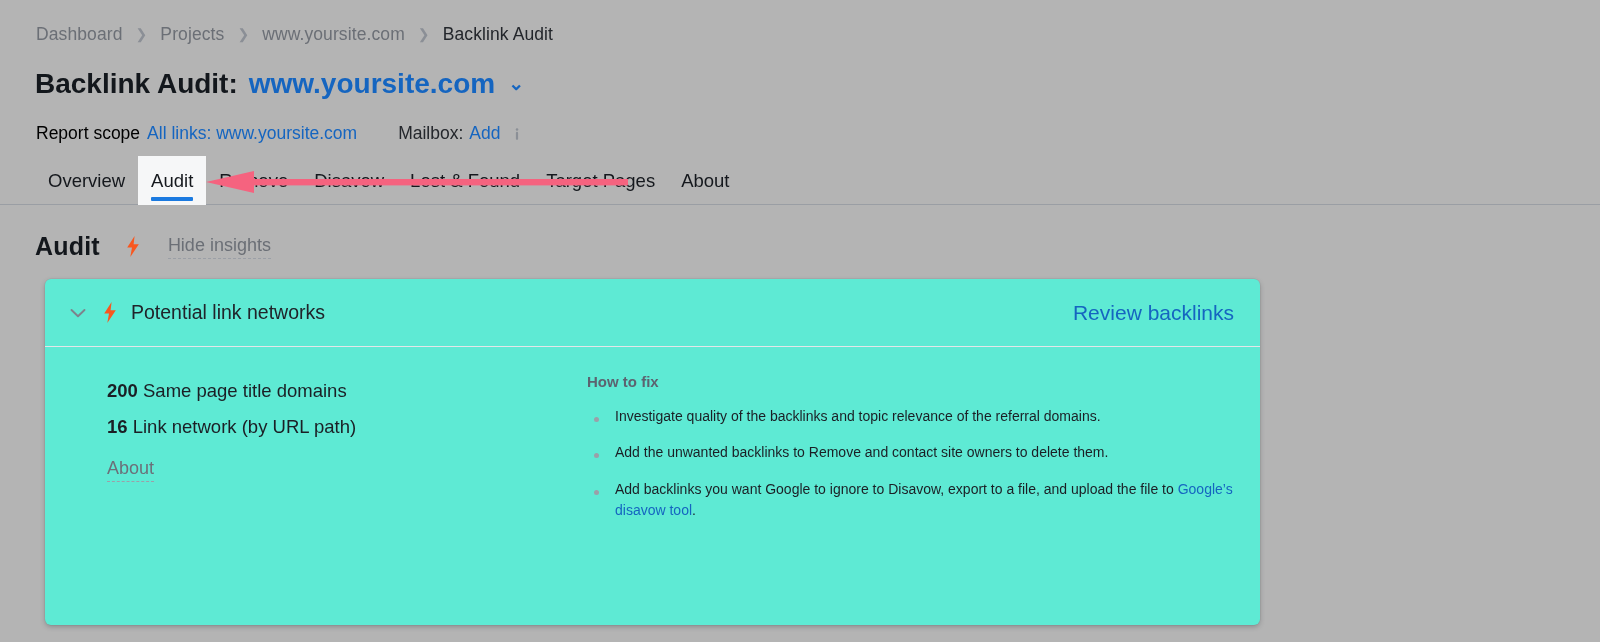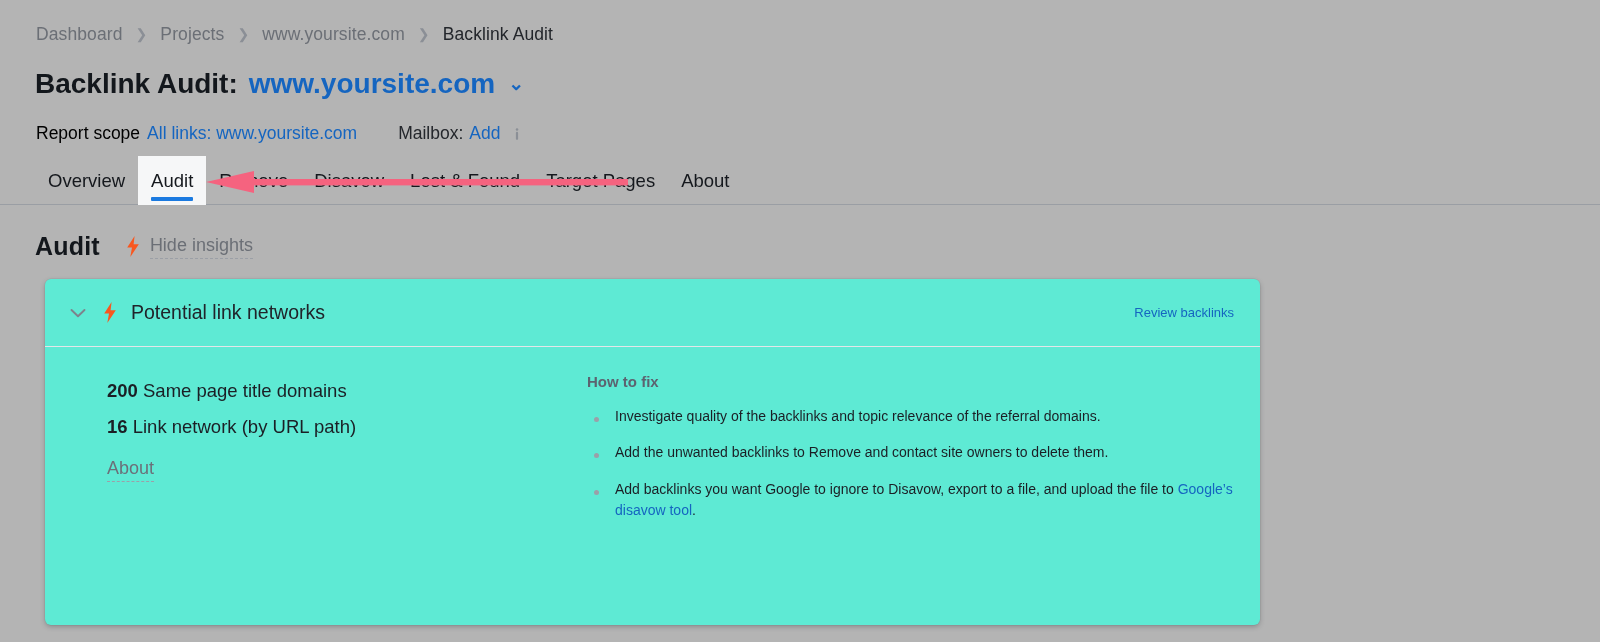--- a/index.html
+++ b/index.html
@@ -159,21 +159,21 @@
     color: #13171c;
     letter-spacing: .2px;
   }
   .bolt {
     margin-left: 26px;
     width: 14px;
     height: 21px;
     display: inline-block;
   }
   .section-head .insights {
-    margin-left: 10px;
+    margin-left: 28px;
     font-size: 18px;
     color: #6b6f76;
     border-bottom: 1.5px dashed #9b9fa6;
     padding-bottom: 2px;
     cursor: pointer;
   }
 
   
   .card {
     position: absolute;
@@ -210,21 +210,21 @@
     flex: 0 0 auto;
   }
   .card-title {
     margin-left: 14px;
     font-size: 19.5px;
     color: #20242a;
     white-space: nowrap;
   }
   .card-header .spacer { flex: 1 1 auto; }
   .review-link {
-    font-size: 13px;
+    font-size: 21px;
     color: #1565c0;
     white-space: nowrap;
     cursor: pointer;
   }
 
   .card-body {
     display: flex;
     padding: 22px 26px 0 22px;
   }
   .col-left {

